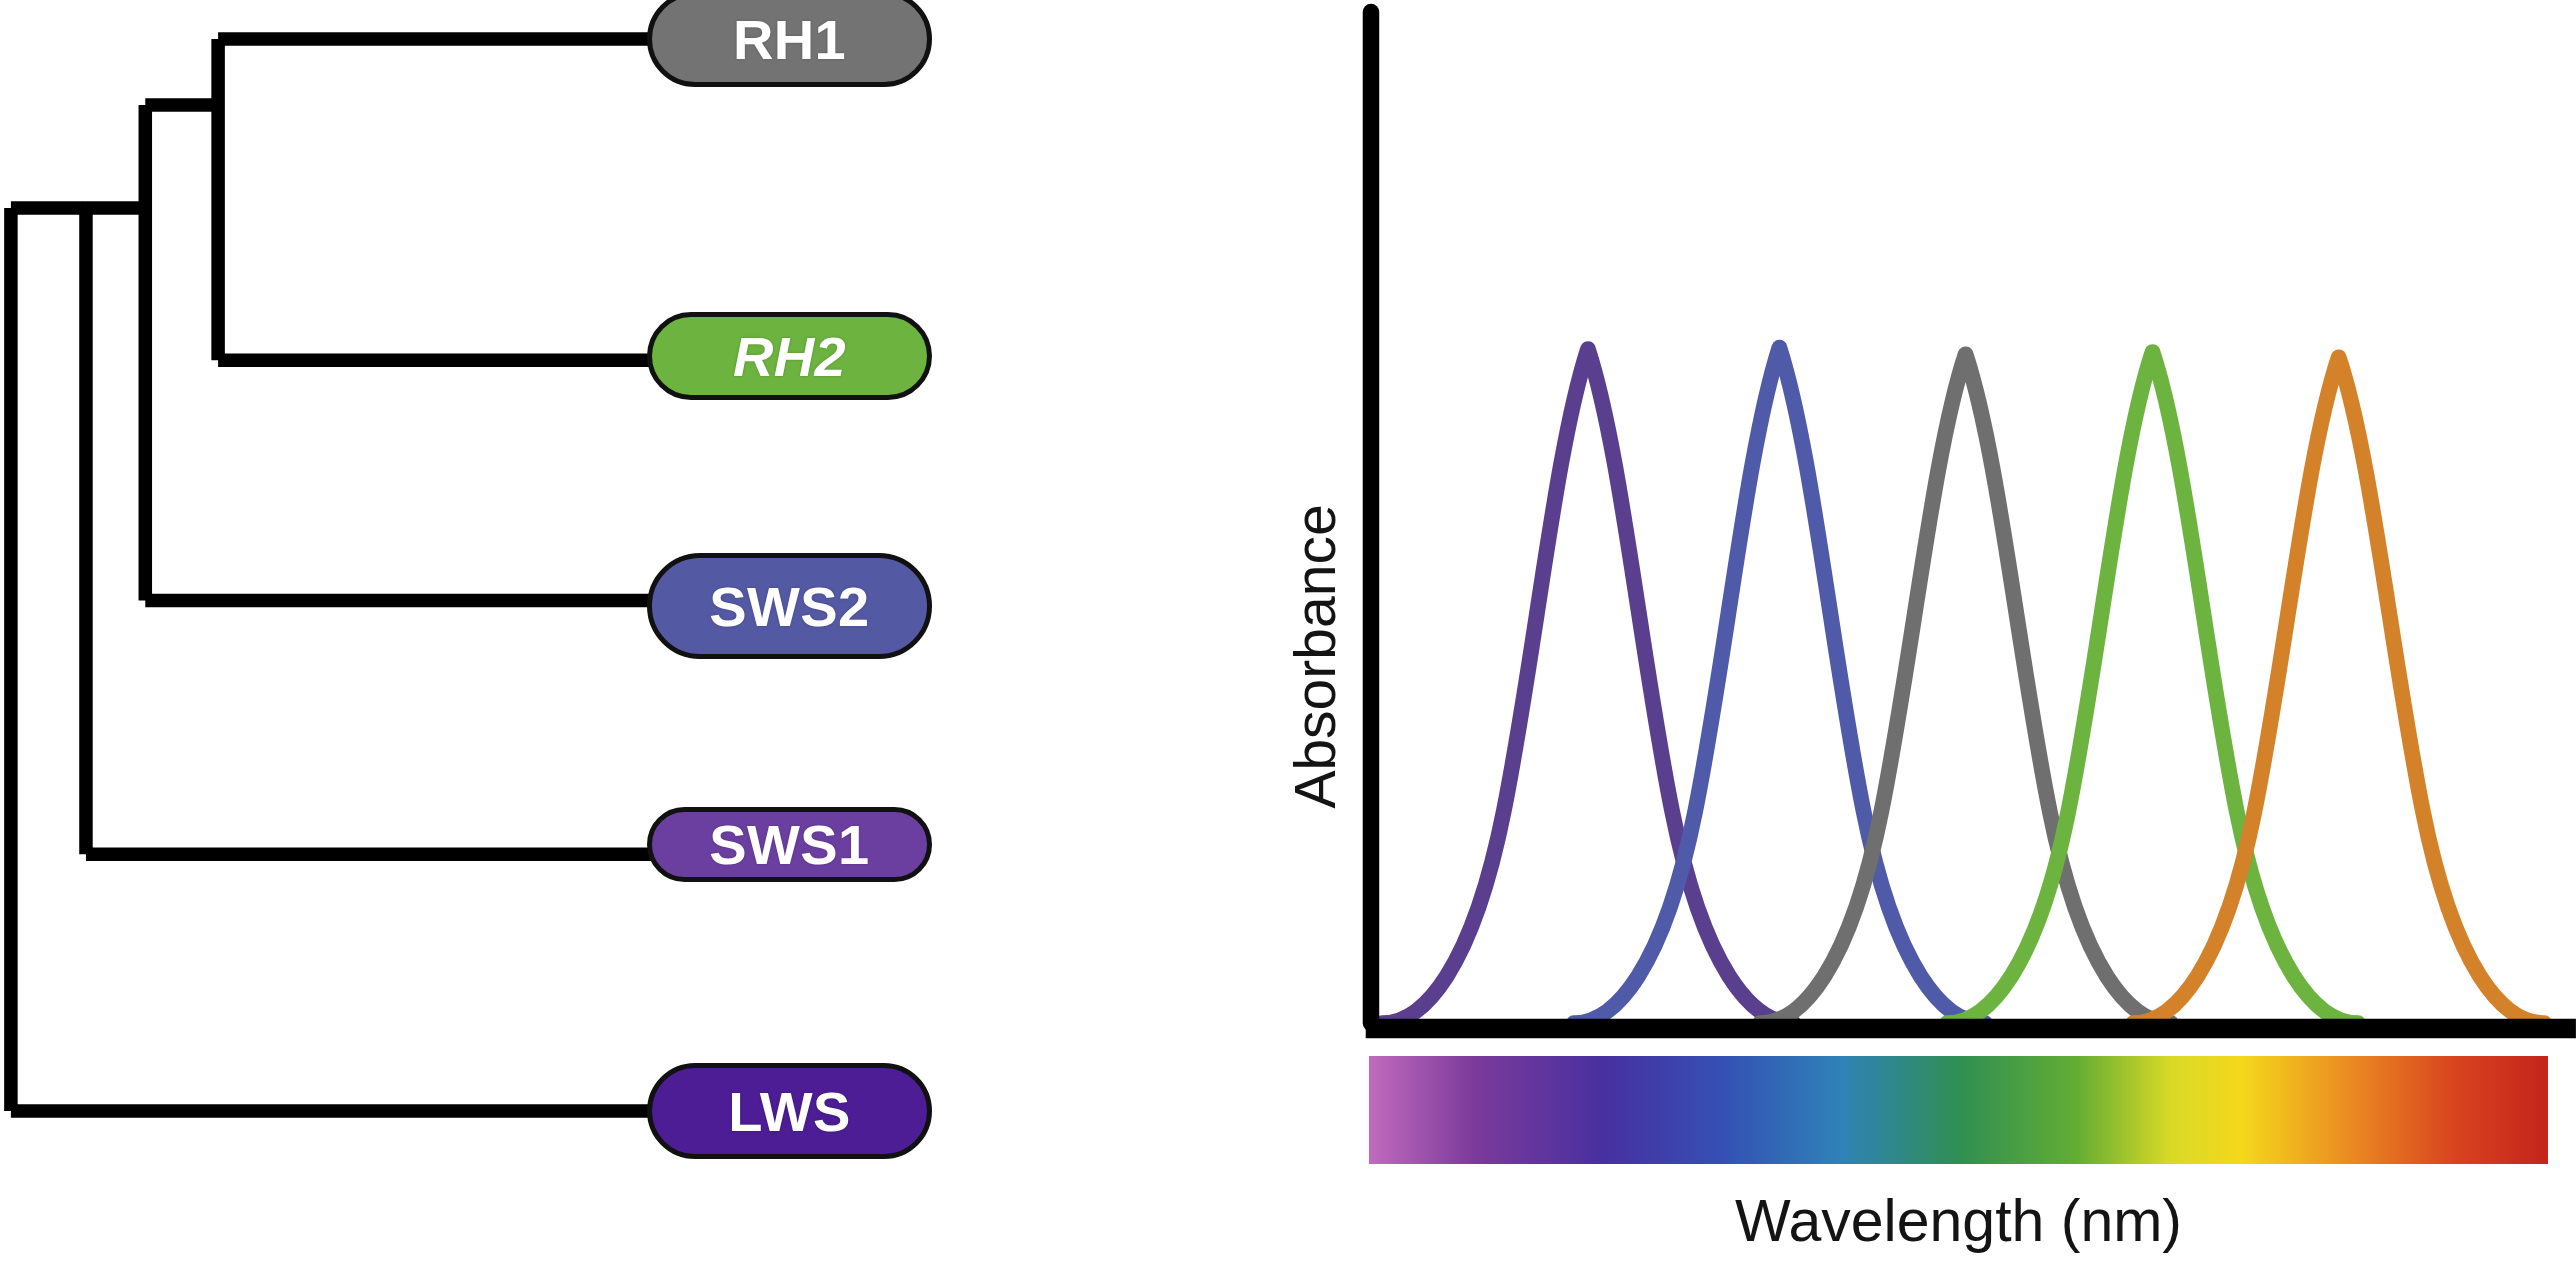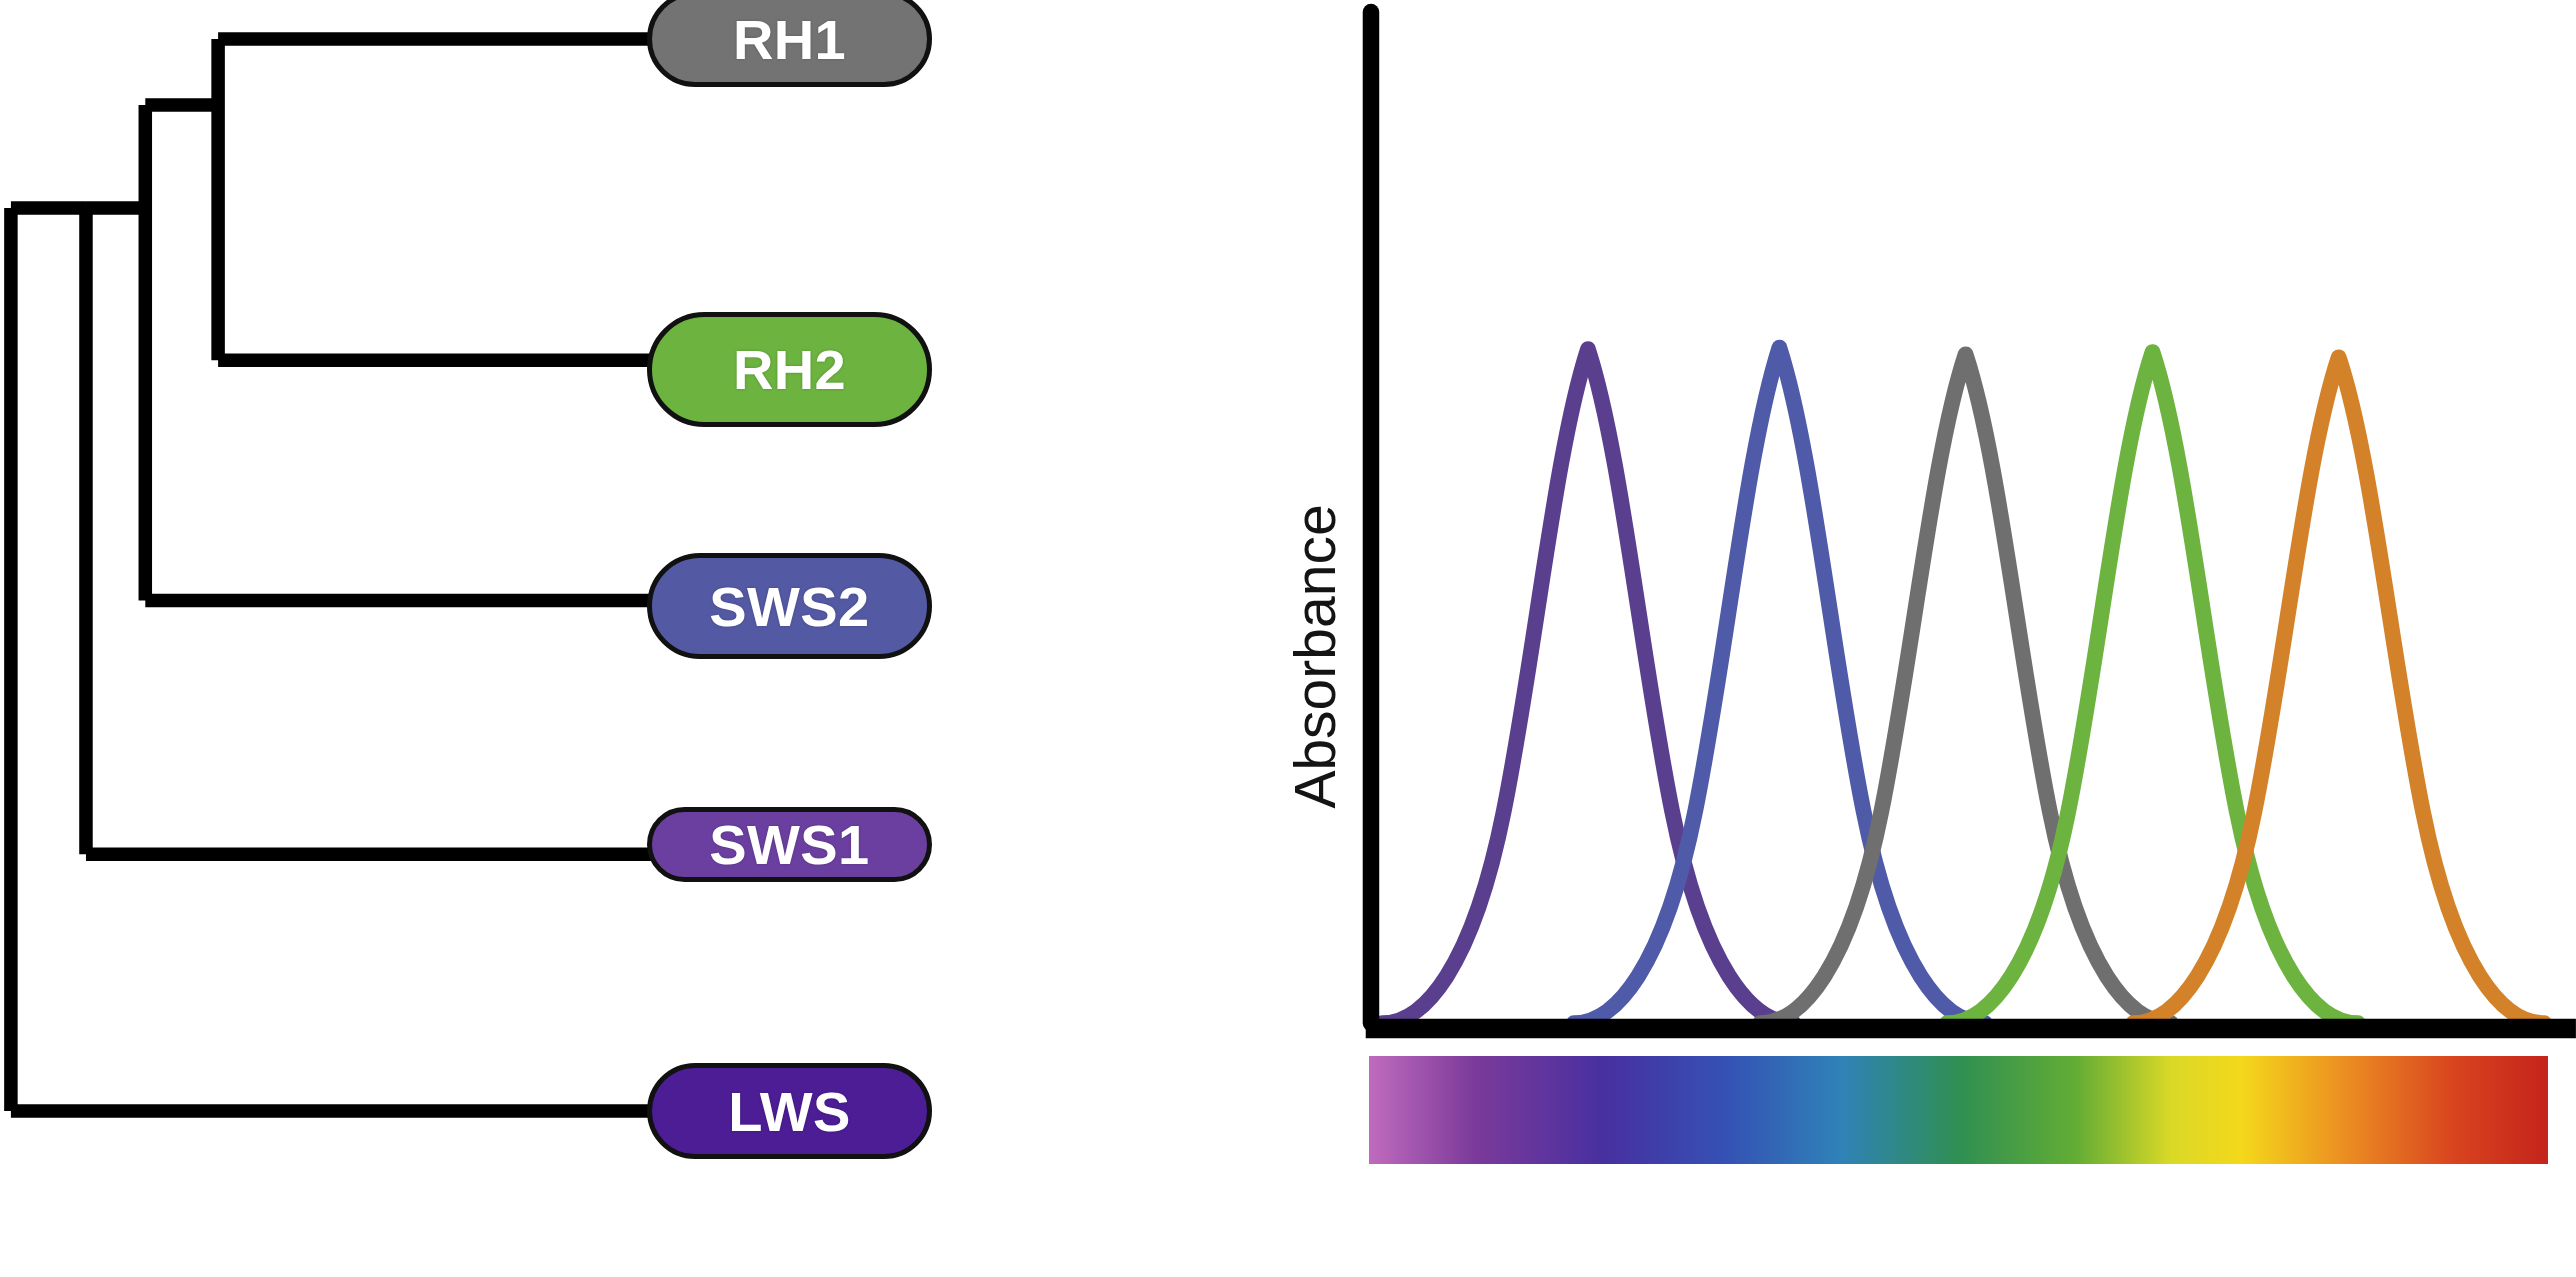--- a/index.html
+++ b/index.html
@@ -139,21 +139,21 @@
         <path d="M 290 52 L 872 52"></path>
 
         <path d="M 290 480 L 872 480"></path>
       </g>
     </svg>
 
     <div class="opsin-chip" style="left:647px; top:-9px; width:285px; height:96px; background:#737373;">
       <span>RH1</span>
     </div>
 
-    <div class="opsin-chip" style="left:647px; top:312px; width:285px; height:115px; background:#6cb33f;">
+    <div class="opsin-chip" style="left:647px; top:312px; width:285px; height:88px; background:#6cb33f;font-style:italic;">
       <span>RH2</span>
     </div>
 
     <div class="opsin-chip" style="left:647px; top:553px; width:285px; height:106px; background:#5459a4;">
       <span>SWS2</span>
     </div>
 
     <div class="opsin-chip" style="left:647px; top:807px; width:285px; height:75px; background:#6b3fa0;">
       <span>SWS1</span>
     </div>
@@ -229,17 +229,18 @@
     <div id="y-axis-label-pos">
       <div id="y-axis-label">Absorbance</div>
     </div>
 
     <div id="spectrum-bar" style="background: linear-gradient(to right,
             #c06bbd 0%, #7b3a9a 9%, #4730a0 20%, #3550b4 30%,
             #2f82b8 40%, #2f8f53 50%, #63ad34 60%, #d9d927 68%,
             #f4d81b 74%, #eb8c22 83%, #d8441f 92%, #c4241b 100%);">
     </div>
 
+    <div id="x-axis-label">Wavelength (nm)</div>
 
   </div>
 
 </div>
 
 
 </body></html>

